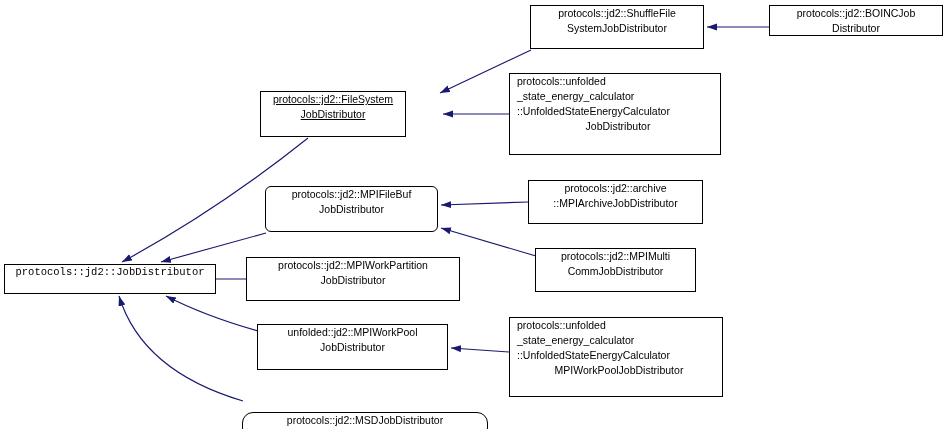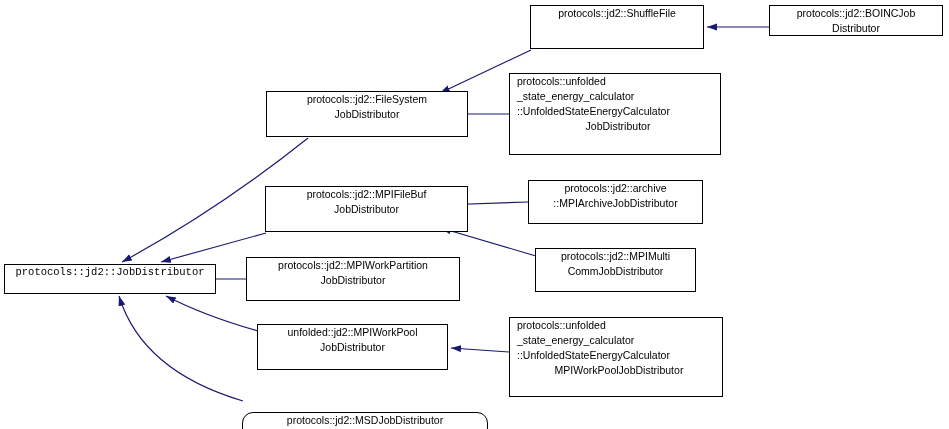--- a/index.html
+++ b/index.html
@@ -25,25 +25,25 @@
     text-align:center;
     cursor:pointer;
   }
   .node .ln { line-height:15px; white-space:nowrap; }
   .node.wrap-left { padding-left:7px; padding-right:1px; }
   .node.wrap-left .ln { text-align:left; }
   .node.wrap-left .ln-last { text-align:center; }
 
   
   #n-jobdistributor   { left:4px;   top:264px; width:212px; height:30px;font-family:Liberation Mono, monospace; }
-  #n-filesystem       { left:266px; top:91px;  width:202px; height:46px; }
+  #n-filesystem       { left:260px; top:91px;  width:146px; height:46px;text-decoration:underline; }
   #n-shufflefile      { left:530px; top:5px;   width:174px; height:44px; }
   #n-boinc            { left:769px; top:5px;   width:174px; height:31px; }
   #n-unfoldedtop      { left:509px; top:73px;  width:212px; height:82px; }
-  #n-mpifilebuf       { left:265px; top:186px; width:203px; height:46px; }
+  #n-mpifilebuf       { left:265px; top:186px; width:173px; height:46px;border-radius:6px; }
   #n-archive          { left:528px; top:180px; width:175px; height:44px; }
   #n-mpimulti         { left:535px; top:248px; width:161px; height:44px; }
   #n-mpiworkpartition { left:246px; top:257px; width:214px; height:44px; }
   #n-mpiworkpool      { left:257px; top:324px; width:191px; height:46px; }
   #n-msd              { left:242px; top:412px; width:246px; height:27px;border-radius:11px; }
   #n-unfoldedbottom   { left:509px; top:317px; width:214px; height:80px; }
 </style>
 </head>
 <body>
 
@@ -72,20 +72,21 @@
     <div class="ln">protocols::jd2::JobDistributor</div>
   </div>
 
   <div class="node" id="n-filesystem">
     <div class="ln">protocols::jd2::FileSystem</div>
     <div class="ln">JobDistributor</div>
   </div>
 
   <div class="node" id="n-shufflefile">
     <div class="ln">protocols::jd2::ShuffleFile</div>
+    <div class="ln">SystemJobDistributor</div>
   </div>
 
   <div class="node" id="n-boinc">
     <div class="ln">protocols::jd2::BOINCJob</div>
     <div class="ln">Distributor</div>
   </div>
 
   <div class="node wrap-left" id="n-unfoldedtop">
     <div class="ln">protocols::unfolded</div>
     <div class="ln">_state_energy_calculator</div>

